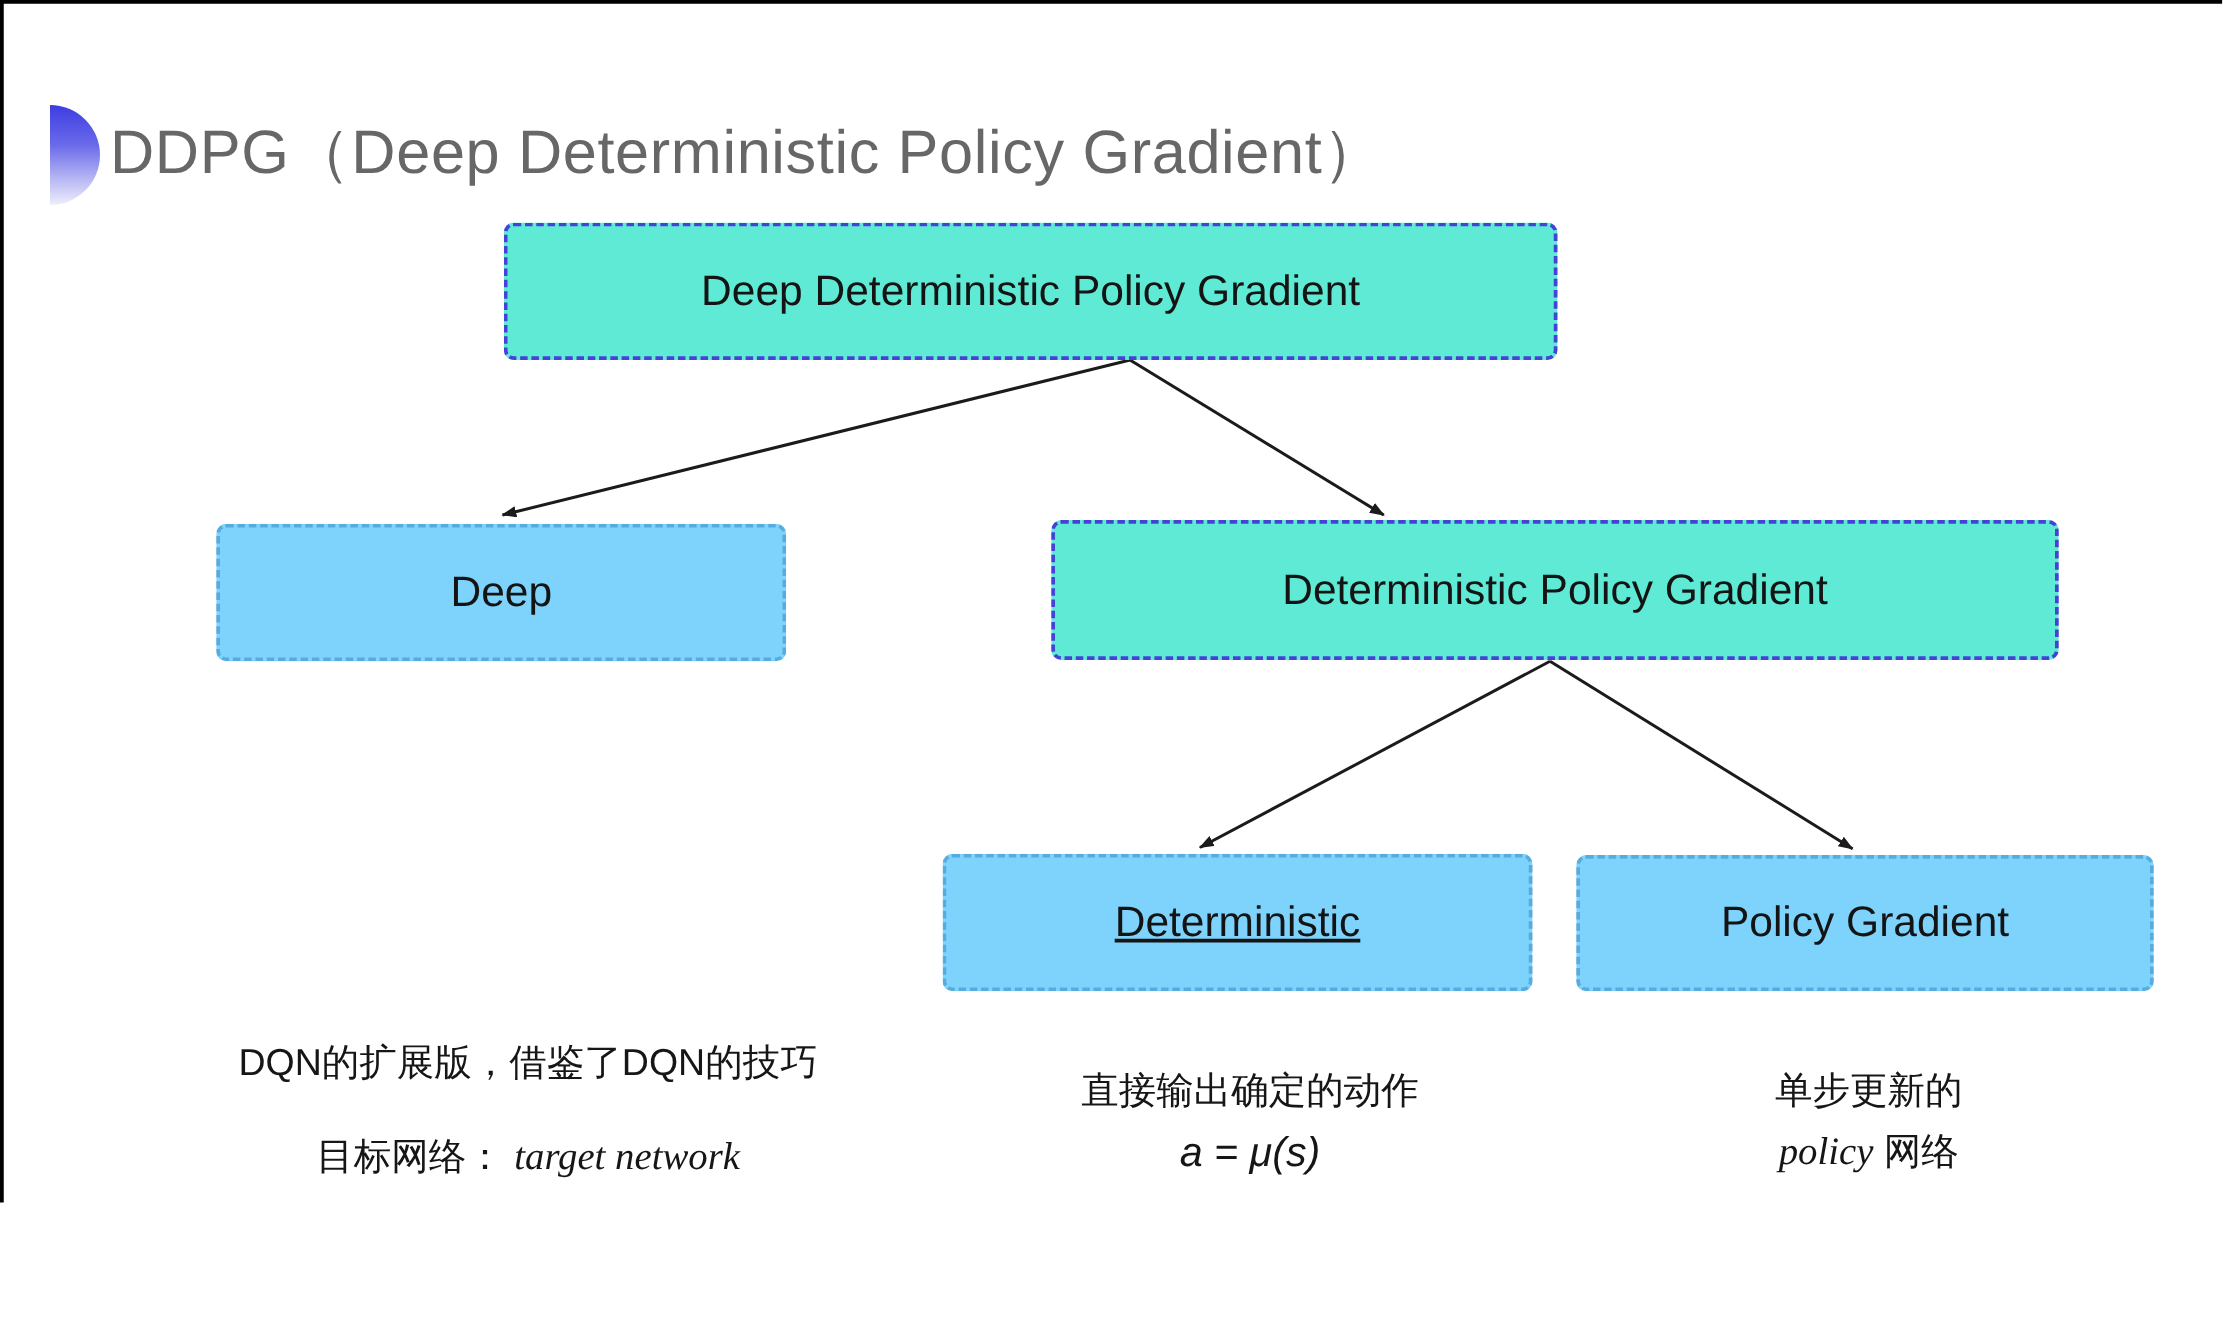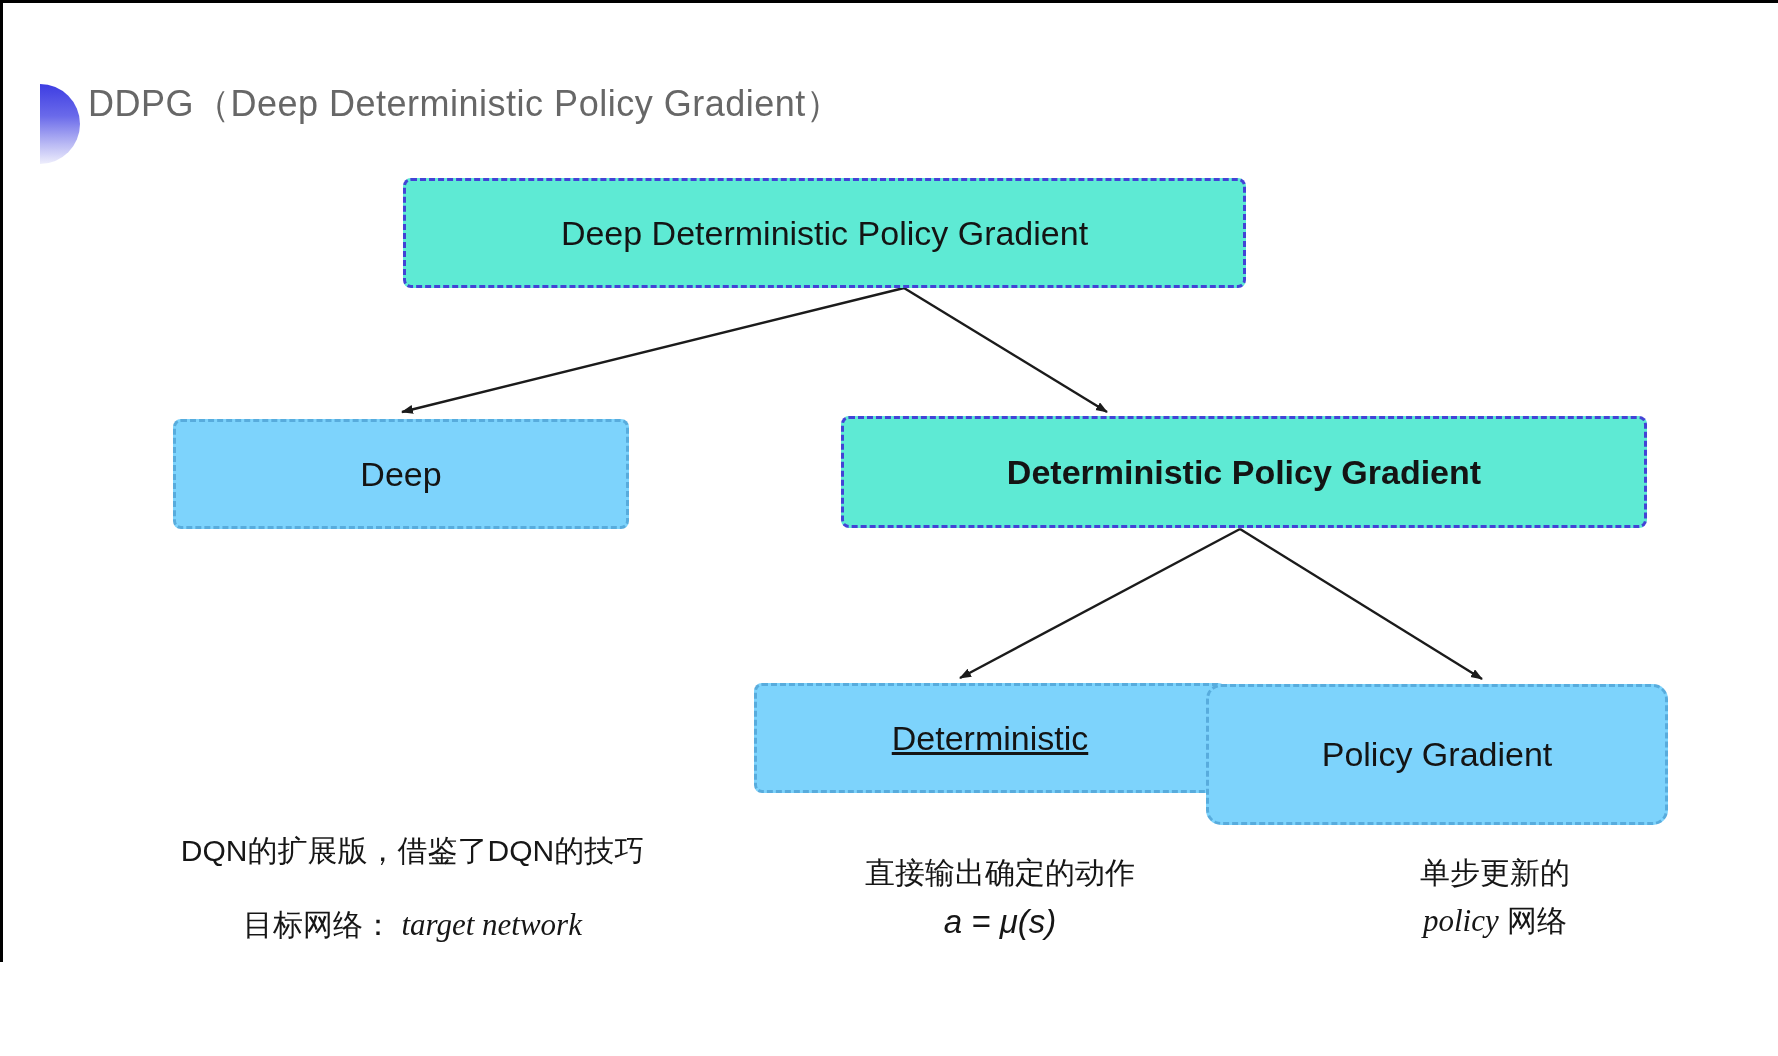--- a/index.html
+++ b/index.html
@@ -9,44 +9,44 @@
   }
   .frame-top{position:absolute;left:0;top:0;width:1778px;height:3px;background:#000;}
   .frame-left{position:absolute;left:0;top:0;width:3px;height:962px;background:#000;}
 
   .bullet{
     position:absolute;left:40px;top:84px;width:40px;height:80px;
     border-radius:0 40px 40px 0;
     background:linear-gradient(180deg,#3d3de2 0%,#6a6aea 40%,#b9b9f4 75%,#eeeefc 100%);
   }
   .title{
-    position:absolute;left:88px;top:74px;width:1400px;
-    font-size:36px;line-height:60px;color:#676767;letter-spacing:0.5px;
+    position:absolute;left:88px;top:92px;width:1400px;
+    font-size:49px;line-height:60px;color:#676767;letter-spacing:0.5px;
     white-space:nowrap;
   }
 
   .node{
     position:absolute;display:flex;align-items:center;justify-content:center;
     border-radius:8px;box-sizing:border-box;
     font-size:34px;color:#141414;text-align:center;
   }
   .node-purple{background:#5eead4;border:3px dashed #4343d6;}
   .node-cyan{background:#7dd3fc;border:3px dashed #58acdd;}
 
   .node-root{left:403px;top:178px;width:843px;height:110px;}
   .node-deep{left:173px;top:419px;width:456px;height:110px;}
-  .node-dpg{left:841px;top:416px;width:806px;height:112px;font-weight:bold;}
+  .node-dpg{left:841px;top:416px;width:806px;height:112px;}
   .node-det{left:754px;top:683px;width:472px;height:110px;text-decoration:underline;}
-  .node-pg{left:1206px;top:684px;width:462px;height:141px;border-radius:15px;}
+  .node-pg{left:1261px;top:684px;width:462px;height:109px;}
 
   .arrows{position:absolute;left:0;top:0;width:1778px;height:1056px;pointer-events:none;}
   .arrows line{stroke:#1b1b1b;stroke-width:2.4;}
 
   .note{position:absolute;text-align:center;color:#161616;}
-  .note-deep{left:130px;top:833px;width:565px;}
+  .note-deep{left:140px;top:833px;width:565px;}
   .note-det{left:820px;top:855px;width:360px;}
   .note-pg{left:1390px;top:855px;width:210px;}
   .note-line{font-size:30px;line-height:36px;}
   .note-gap{margin-top:38px;}
   .note-gap-sm{margin-top:12px;}
   .term{
     font-family:"Liberation Serif",serif;font-style:italic;font-size:31px;
   }
   .formula{
     font-family:Liberation Sans, sans-serif;font-style:italic;font-size:33px;line-height:38px;

